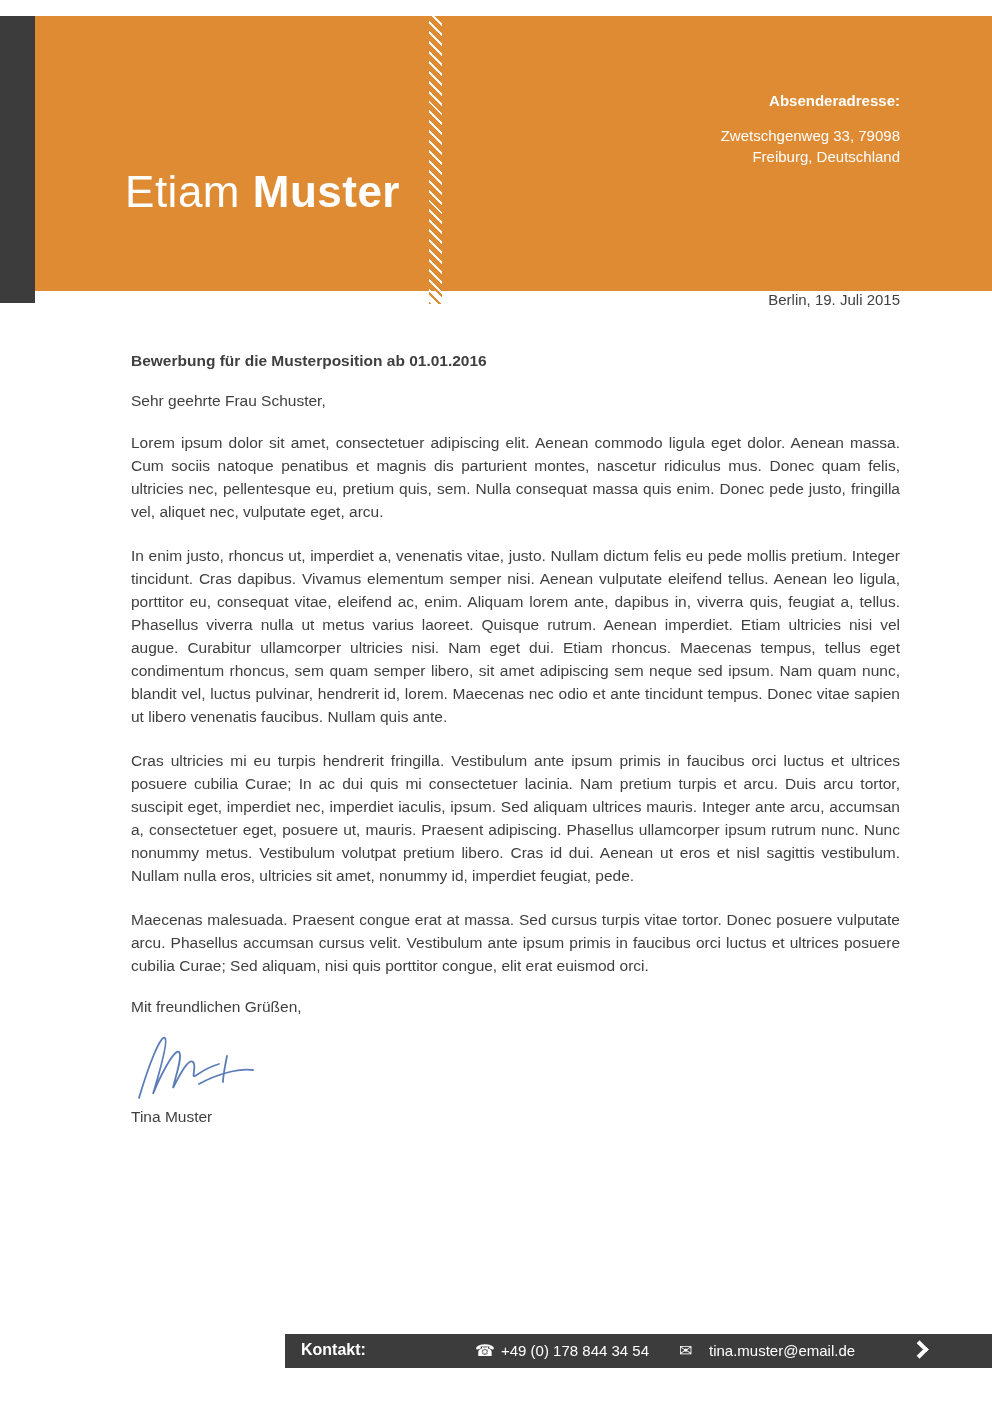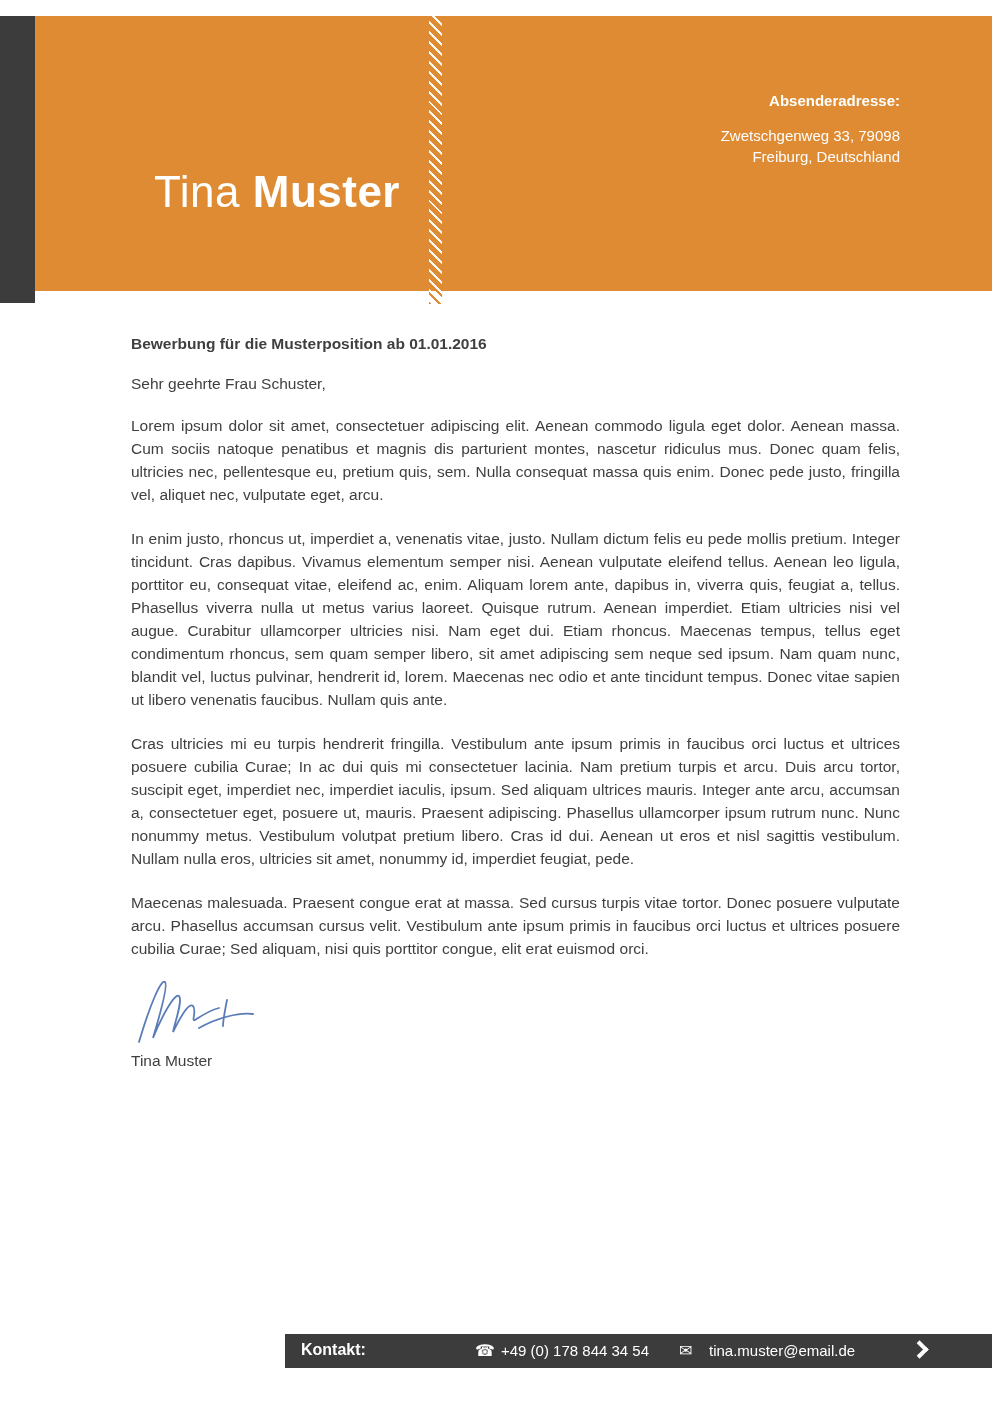--- a/index.html
+++ b/index.html
@@ -91,36 +91,38 @@
   <div class="hatch-stripe"></div>
   <div class="hatch-stripe-below"></div>
 
   <div class="sender-block">
     <div class="sender-label">Absenderadresse:</div>
     <div class="sender-line">Zwetschgenweg 33, 79098</div>
     <div class="sender-line">Freiburg, Deutschland</div>
   </div>
 
   <div class="name-block">
-    <div class="name"><span>Tina </span><span class="last">Muster</span></div>
+    <div class="name"><span>Etiam </span><span class="last">Muster</span></div>
   </div>
 
   <div class="content">
 
 
+    <div class="date-line">Berlin, 19. Juli 2015</div>
 
     <div class="subject">Bewerbung für die Musterposition ab 01.01.2016</div>
 
     <div class="salutation">Sehr geehrte Frau Schuster,</div>
 
     <p class="para">Lorem ipsum dolor sit amet, consectetuer adipiscing elit. Aenean commodo ligula eget dolor. Aenean massa. Cum sociis natoque penatibus et magnis dis parturient montes, nascetur ridiculus mus. Donec quam felis, ultricies nec, pellentesque eu, pretium quis, sem. Nulla consequat massa quis enim. Donec pede justo, fringilla vel, aliquet nec, vulputate eget, arcu.</p>
     <p class="para">In enim justo, rhoncus ut, imperdiet a, venenatis vitae, justo. Nullam dictum felis eu pede mollis pretium. Integer tincidunt. Cras dapibus. Vivamus elementum semper nisi. Aenean vulputate eleifend tellus. Aenean leo ligula, porttitor eu, consequat vitae, eleifend ac, enim. Aliquam lorem ante, dapibus in, viverra quis, feugiat a, tellus. Phasellus viverra nulla ut metus varius laoreet. Quisque rutrum. Aenean imperdiet. Etiam ultricies nisi vel augue. Curabitur ullamcorper ultricies nisi. Nam eget dui. Etiam rhoncus. Maecenas tempus, tellus eget condimentum rhoncus, sem quam semper libero, sit amet adipiscing sem neque sed ipsum. Nam quam nunc, blandit vel, luctus pulvinar, hendrerit id, lorem. Maecenas nec odio et ante tincidunt tempus. Donec vitae sapien ut libero venenatis faucibus. Nullam quis ante.</p>
     <p class="para">Cras ultricies mi eu turpis hendrerit fringilla. Vestibulum ante ipsum primis in faucibus orci luctus et ultrices posuere cubilia Curae; In ac dui quis mi consectetuer lacinia. Nam pretium turpis et arcu. Duis arcu tortor, suscipit eget, imperdiet nec, imperdiet iaculis, ipsum. Sed aliquam ultrices mauris. Integer ante arcu, accumsan a, consectetuer eget, posuere ut, mauris. Praesent adipiscing. Phasellus ullamcorper ipsum rutrum nunc. Nunc nonummy metus. Vestibulum volutpat pretium libero. Cras id dui. Aenean ut eros et nisl sagittis vestibulum. Nullam nulla eros, ultricies sit amet, nonummy id, imperdiet feugiat, pede.</p>
     <p class="para">Maecenas malesuada. Praesent congue erat at massa. Sed cursus turpis vitae tortor. Donec posuere vulputate arcu. Phasellus accumsan cursus velit. Vestibulum ante ipsum primis in faucibus orci luctus et ultrices posuere cubilia Curae; Sed aliquam, nisi quis porttitor congue, elit erat euismod orci.</p>
 
+    <div class="closing">Mit freundlichen Grüßen,</div>
 
     <div class="signature">
       <svg width="150" height="84" viewBox="0 0 150 84" xmlns="http://www.w3.org/2000/svg">
         <g fill="none" stroke="#4a6fb0" stroke-width="1.8" stroke-linecap="round" opacity="0.9">
           <path d="M8,76 C18,42 30,12 34,16 C38,20 26,58 22,72 C30,52 44,26 48,30 C52,34 44,56 42,66 C50,50 58,36 62,40 C66,44 60,56 64,54 C70,50 80,44 88,42"></path>
           <path d="M68,62 C86,52 108,46 122,48"></path>
           <path d="M96,34 C94,44 92,54 92,60"></path>
         </g>
       </svg>
     </div>

